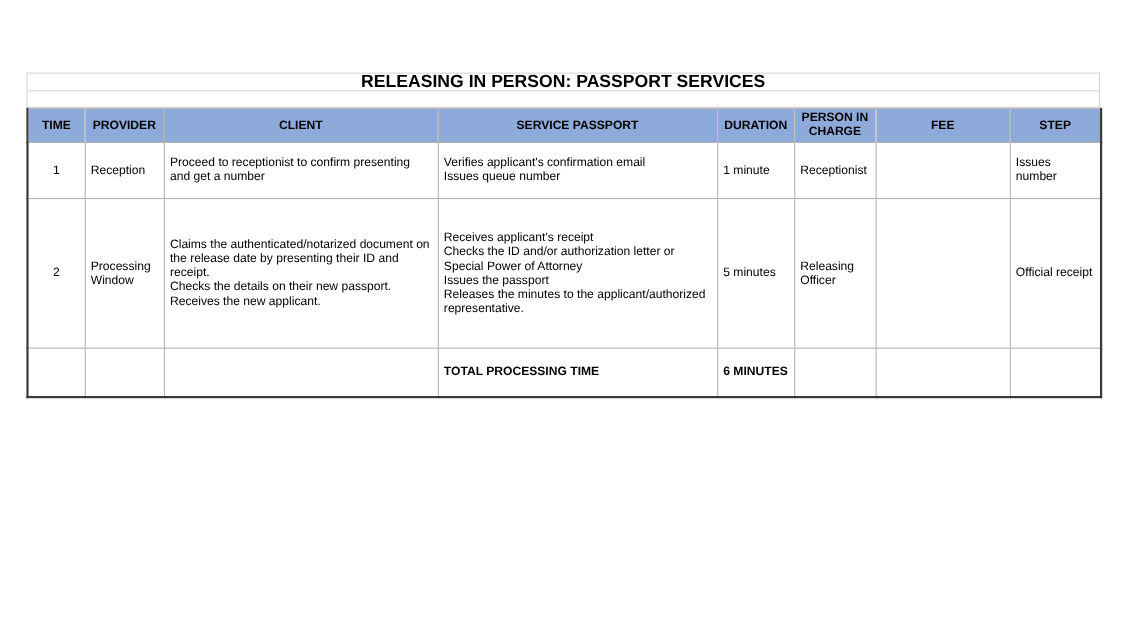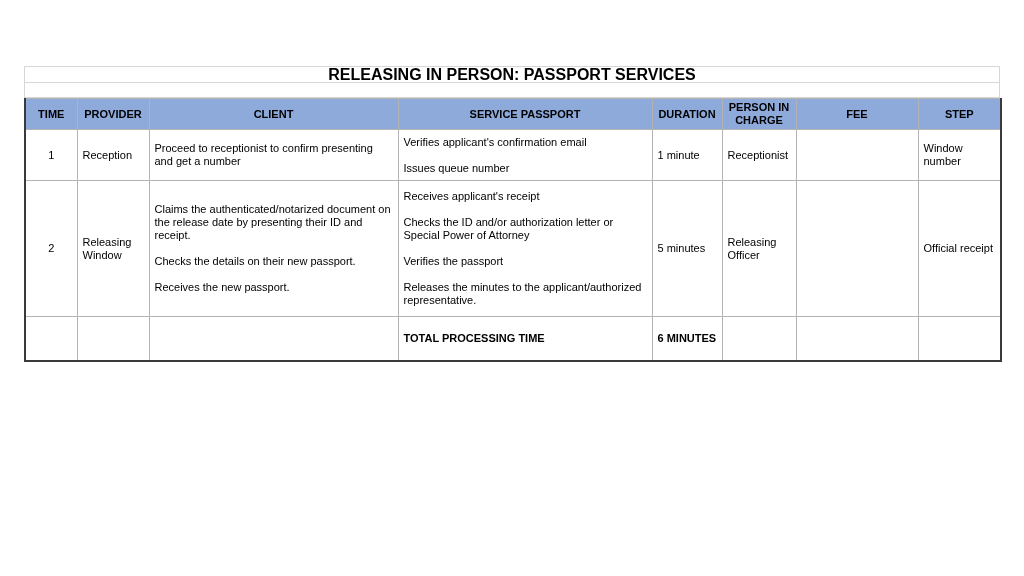--- a/index.html
+++ b/index.html
@@ -59,21 +59,21 @@
     background: #8EAADB;
     font-weight: bold;
     text-align: center;
     height: 25px;
   }
   tr.row-1 { height: 51px; }
   tr.row-2 { height: 136px; }
   tr.row-total { height: 44px; margin-top: 47px; }
   td.center { text-align: center; }
   td.bold, .bold { font-weight: bold; }
-  .para + .para { margin-top: 13px; }
+  .para + .para { }
 </style>
 </head>
 <body>
 
 <div class="sheet">
 
   <div class="title-row">RELEASING IN PERSON: PASSPORT SERVICES</div>
   <div class="blank-row"></div>
 
   <table class="service-table">
@@ -108,35 +108,35 @@
         <td>
             <div class="para">Proceed to receptionist to confirm presenting and get a number</div>
           </td>
         <td>
             <div class="para">Verifies applicant's confirmation email</div>
             <div class="para">Issues queue number</div>
           </td>
         <td>1 minute</td>
         <td>Receptionist</td>
         <td></td>
-        <td>Window number</td>
+        <td>Issues number</td>
       </tr>
 
       <tr class="row-2">
         <td class="center">2</td>
-        <td>Releasing Window</td>
+        <td>Processing Window</td>
         <td>
             <div class="para">Claims the authenticated/notarized document on the release date by presenting their ID and receipt.</div>
             <div class="para">Checks the details on their new passport.</div>
-            <div class="para">Receives the new passport.</div>
+            <div class="para">Receives the new applicant.</div>
           </td>
         <td>
             <div class="para">Receives applicant's receipt</div>
             <div class="para">Checks the ID and/or authorization letter or Special Power of Attorney</div>
-            <div class="para">Verifies the passport</div>
+            <div class="para">Issues the passport</div>
             <div class="para">Releases the minutes to the applicant/authorized representative.</div>
           </td>
         <td>5 minutes</td>
         <td>Releasing Officer</td>
         <td></td>
         <td>Official receipt</td>
       </tr>
 
       <tr class="row-total">
         <td></td>

